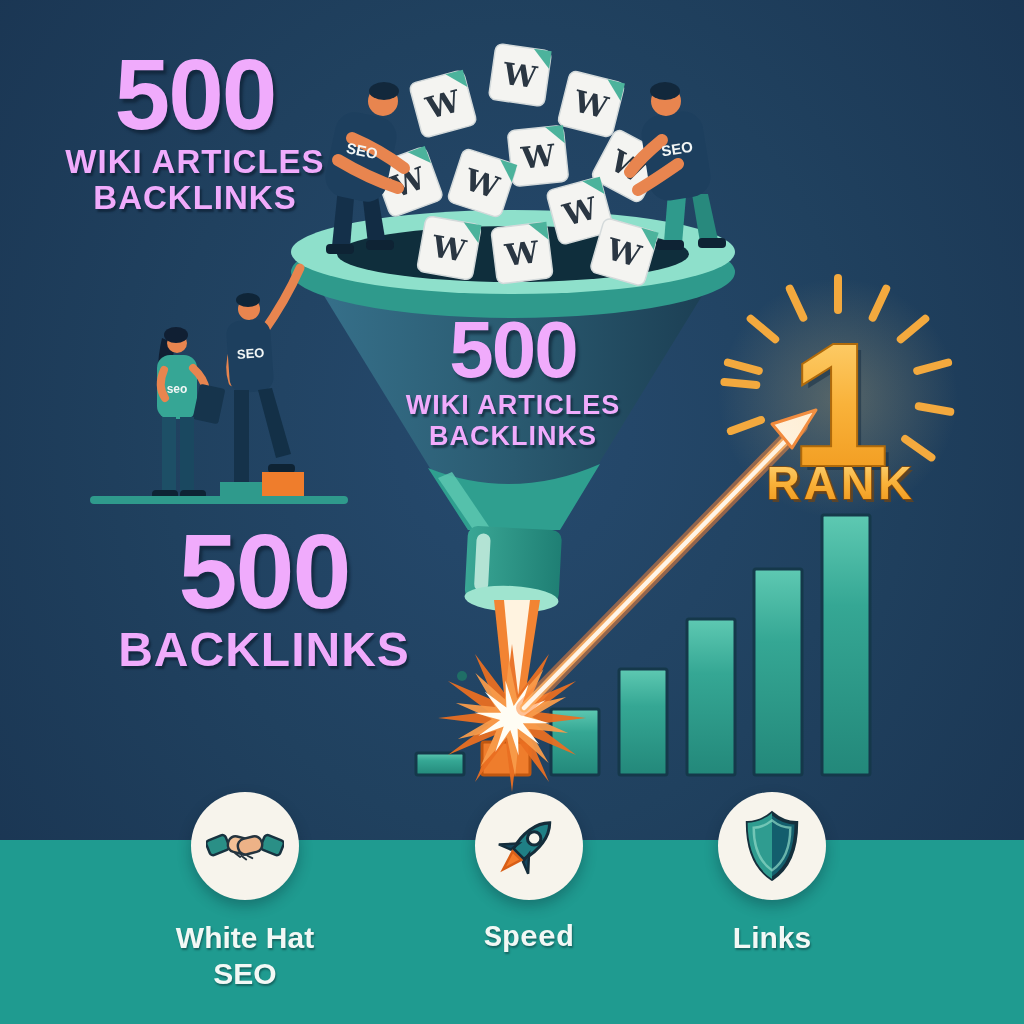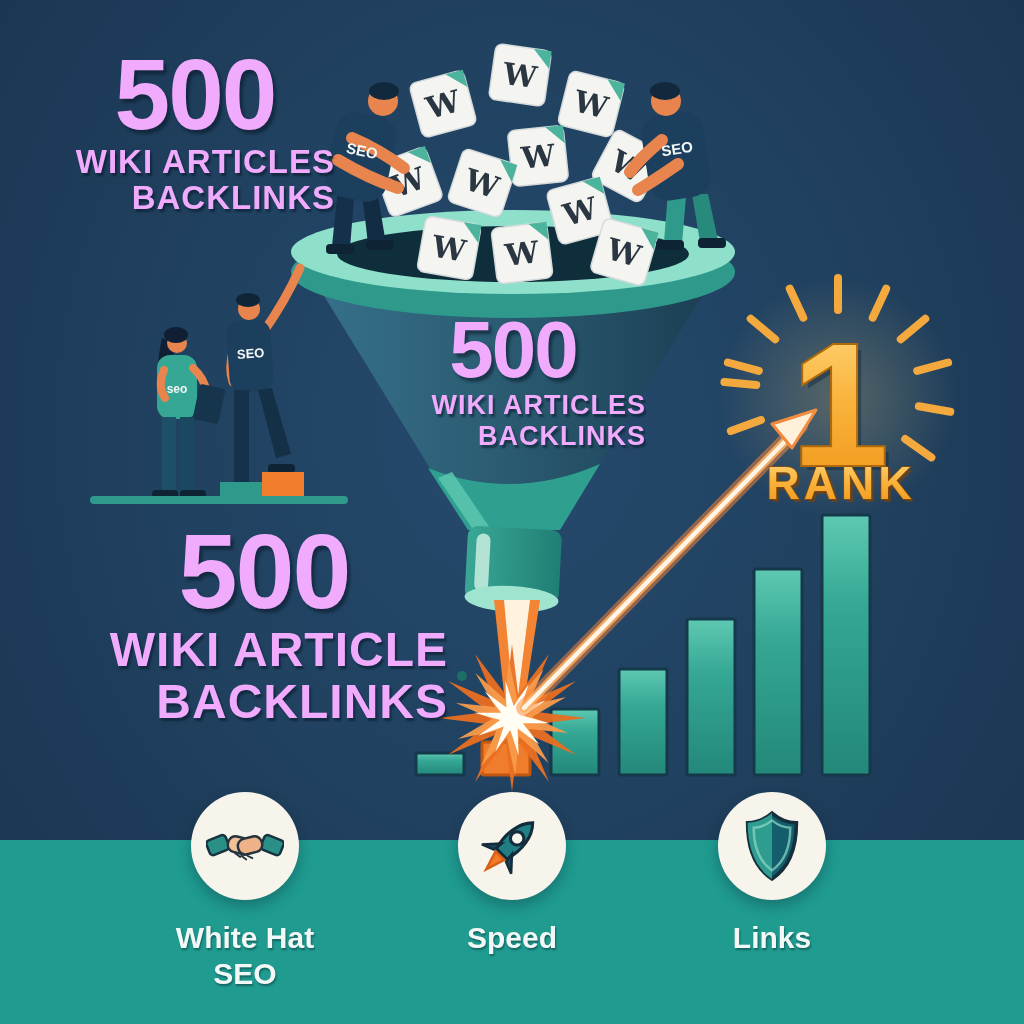--- a/index.html
+++ b/index.html
@@ -5,36 +5,36 @@
   html,body{margin:0;padding:0;background:#0d1c2b;}
   .canvas{position:relative;width:1024px;height:1024px;overflow:hidden;
           font-family:"Liberation Sans",sans-serif;}
   .bg{position:absolute;inset:0;
       background:radial-gradient(ellipse at 50% 42%, #264a6e 0%, #20415f 48%, #193350 100%);}
   .band{position:absolute;left:0;top:840px;width:1024px;height:184px;background:#1f9b90;}
   svg.scene{position:absolute;left:0;top:0;}
 
   .textblock{position:absolute;text-align:center;color:#f0abfc;font-weight:bold;z-index:5;}
   .tb-number{display:block;letter-spacing:-2px;text-shadow:3px 4px 3px rgba(10,24,40,.55);}
-  .tb-line{display:block;letter-spacing:1px;text-shadow:2px 3px 2px rgba(10,24,40,.55);text-align:right;}
+  .tb-line{display:block;letter-spacing:1px;text-shadow:2px 3px 2px rgba(10,24,40,.55);}
 
   #headline-top{left:55px;top:44px;width:280px;}
   #headline-top .tb-number{font-size:100px;line-height:1.0;}
   #headline-top .tb-line{font-size:33px;line-height:1.1;}
 
   #funnel-label{left:380px;top:310px;width:266px;}
   #funnel-label .tb-number{font-size:80px;line-height:1.0;}
   #funnel-label .tb-line{font-size:27px;line-height:1.15;}
 
   #headline-bottom{left:80px;top:520px;width:368px;}
   #headline-bottom .tb-number{font-size:106px;line-height:0.98;}
   #headline-bottom .tb-line{font-size:48px;line-height:1.08;}
 
   .feature{position:absolute;top:792px;width:220px;text-align:center;z-index:6;}
-  #feature-1{left:135px;} #feature-2{left:402px;} #feature-3{left:662px;}
+  #feature-1{left:135px;} #feature-2{left:419px;font-family:Liberation Mono, monospace;} #feature-3{left:662px;}
   .feature-circle{width:108px;height:108px;border-radius:50%;background:#f7f4ec;
     margin:0 auto;display:flex;align-items:center;justify-content:center;
     box-shadow:0 6px 14px rgba(8,28,40,.3);}
   .feature-label{margin-top:20px;font-weight:bold;font-size:30px;line-height:1.2;
     color:#f2f8f5;text-shadow:1px 2px 2px rgba(8,35,40,.45);}
   .feature-label span{display:block;}
 
   .bar-teal{fill:url(#barGrad);stroke:#15384a;stroke-width:3;}
   .bar-orange{fill:#ef7d2c;stroke:#c05710;stroke-width:3;}
   .paper-rect{fill:#f4f4f1;stroke:#d4dadb;stroke-width:1.5;}
@@ -267,21 +267,20 @@
   </div>
 
   <div class="textblock" id="funnel-label">
     <span class="tb-number">500</span>
     <span class="tb-line">WIKI ARTICLES</span>
     <span class="tb-line">BACKLINKS</span>
   </div>
 
   <div class="textblock" id="headline-bottom">
     <span class="tb-number">500</span>
-    <span class="tb-line">WIKI ARTICLE</span>
     <span class="tb-line">BACKLINKS</span>
   </div>
 
   <div class="feature" id="feature-1">
     <div class="feature-circle">
       <svg width="78" height="78" viewBox="0 0 64 64">
         <rect x="1" y="25" width="17" height="13" rx="3" fill="#2a8f86" stroke="#17323f" stroke-width="2" transform="rotate(-22 9 31)"></rect>
         <rect x="46" y="25" width="17" height="13" rx="3" fill="#2a8f86" stroke="#17323f" stroke-width="2" transform="rotate(22 55 31)"></rect>
         <rect x="18" y="25" width="20" height="13" rx="6" fill="#f2c096" stroke="#24333e" stroke-width="2" transform="rotate(14 28 31)"></rect>
         <rect x="26" y="25" width="20" height="13" rx="6" fill="#edb287" stroke="#24333e" stroke-width="2" transform="rotate(-14 36 31)"></rect>

